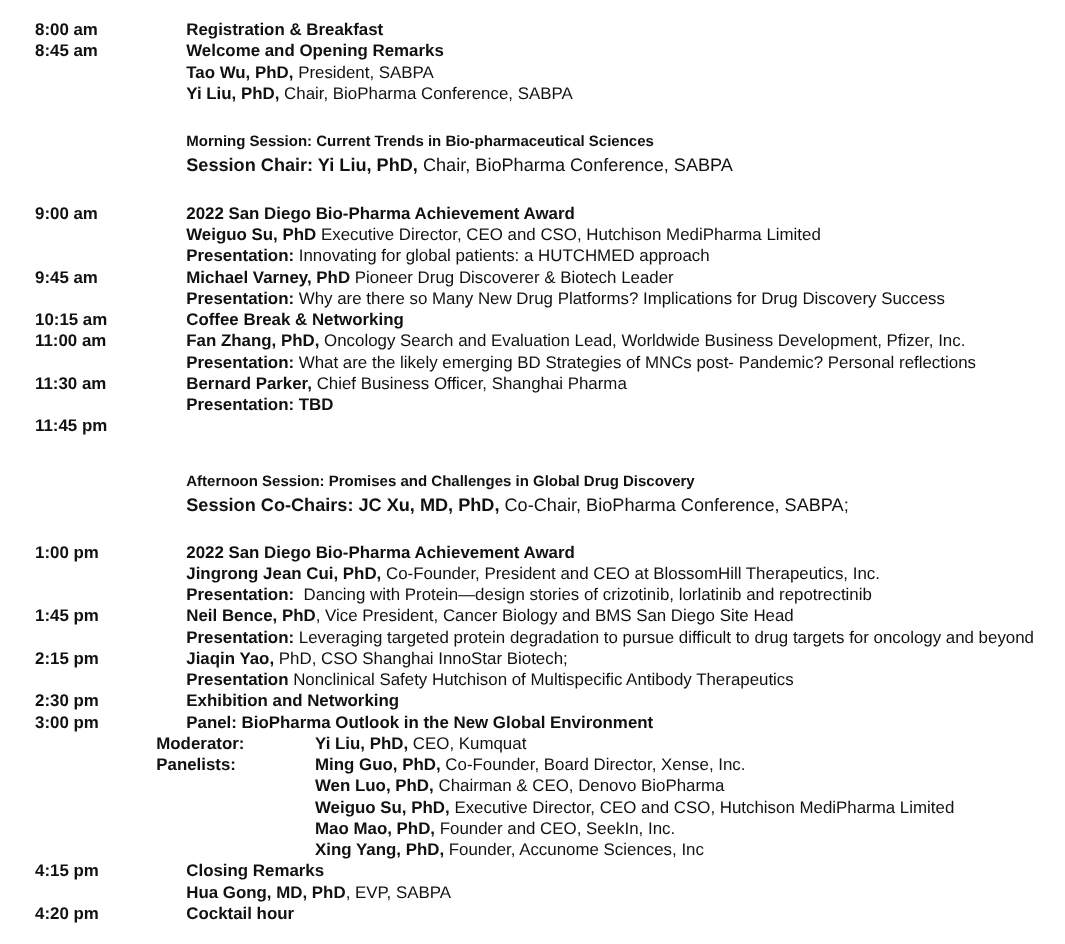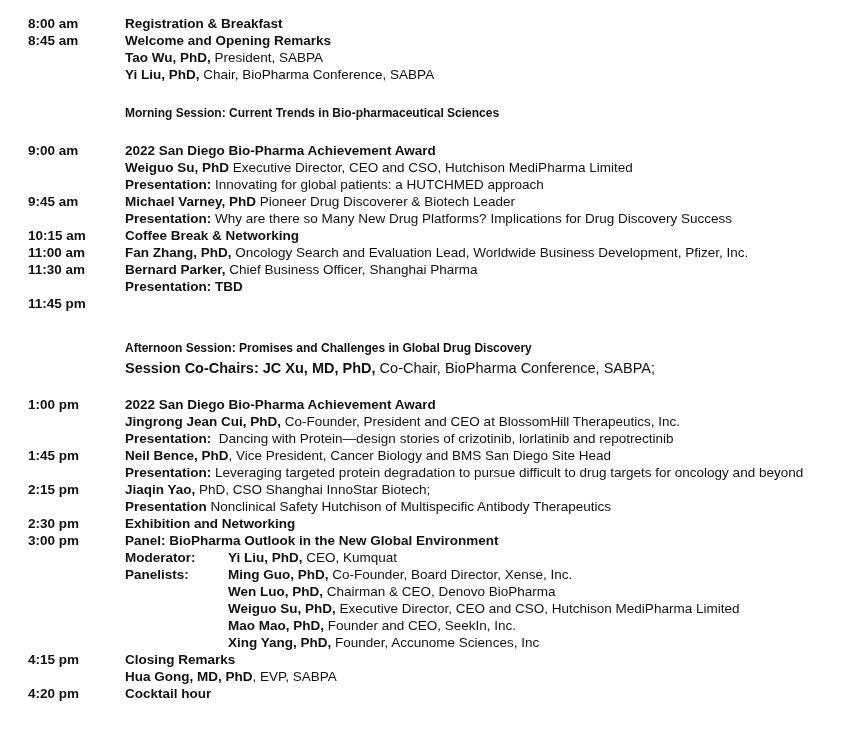--- a/index.html
+++ b/index.html
@@ -45,21 +45,21 @@
   .row.subheading .content-cell {
     font-size: 14.5px;
     line-height: 20px;
   }
   .label-cell {
     display: inline-block;
     width: 103px;
     font-weight: 700;
     vertical-align: baseline;
   }
-  .seg-bold { font-weight: 700; }
+  .seg-bold { font-weight: 700; margin-left: 24px; }
   .seg-reg  { font-weight: 400; }
   .gap-row  { width: 100%; }
 </style>
 </head>
 <body>
 
 <div class="page">
   <div id="agenda-root">
       <div class="row">
         <div class="time-cell">8:00 am</div>
@@ -75,20 +75,24 @@
       </div>
       <div class="row">
         <div class="time-cell"></div>
         <div class="content-cell"><span class="seg-bold">Yi Liu, PhD,</span><span class="seg-reg"> Chair, BioPharma Conference, SABPA</span></div>
       </div>
       <div class="gap-row" style="height: 20px;"></div>
       <div class="row heading">
         <div class="time-cell"></div>
         <div class="content-cell"><span class="seg-bold">Morning Session: Current Trends in Bio-pharmaceutical Sciences</span></div>
       </div>
+      <div class="row subheading">
+        <div class="time-cell"></div>
+        <div class="content-cell"><span class="seg-bold">Session Chair: Yi Liu, PhD,</span><span class="seg-reg"> Chair, BioPharma Conference, SABPA</span></div>
+      </div>
       <div class="gap-row" style="height: 19px;"></div>
       <div class="row">
         <div class="time-cell">9:00 am</div>
         <div class="content-cell"><span class="seg-bold">2022 San Diego Bio-Pharma Achievement Award</span></div>
       </div>
       <div class="row">
         <div class="time-cell"></div>
         <div class="content-cell"><span class="seg-bold">Weiguo Su, PhD</span><span class="seg-reg"> Executive Director, CEO and CSO, Hutchison MediPharma Limited</span></div>
       </div>
       <div class="row">
@@ -103,20 +107,24 @@
         <div class="time-cell"></div>
         <div class="content-cell"><span class="seg-bold">Presentation:</span><span class="seg-reg"> Why are there so Many New Drug Platforms? Implications for Drug Discovery Success</span></div>
       </div>
       <div class="row">
         <div class="time-cell">10:15 am</div>
         <div class="content-cell"><span class="seg-bold">Coffee Break &amp; Networking</span></div>
       </div>
       <div class="row">
         <div class="time-cell">11:00 am</div>
         <div class="content-cell"><span class="seg-bold">Fan Zhang, PhD,</span><span class="seg-reg"> Oncology Search and Evaluation Lead, Worldwide Business Development, Pfizer, Inc.</span></div>
+      </div>
+      <div class="row">
+        <div class="time-cell"></div>
+        <div class="content-cell"><span class="seg-bold">Presentation:</span><span class="seg-reg"> What are the likely emerging BD Strategies of MNCs post- Pandemic? Personal reflections</span></div>
       </div>
       <div class="row">
         <div class="time-cell">11:30 am</div>
         <div class="content-cell"><span class="seg-bold">Bernard Parker,</span><span class="seg-reg"> Chief Business Officer, Shanghai Pharma</span></div>
       </div>
       <div class="row">
         <div class="time-cell"></div>
         <div class="content-cell"><span class="seg-bold">Presentation: TBD</span></div>
       </div>
       <div class="row">

